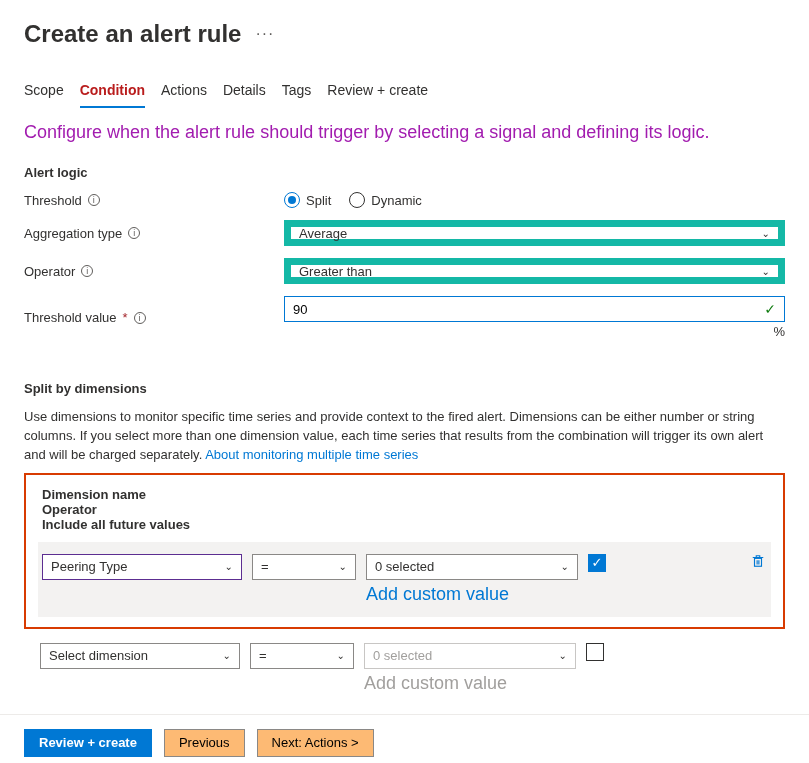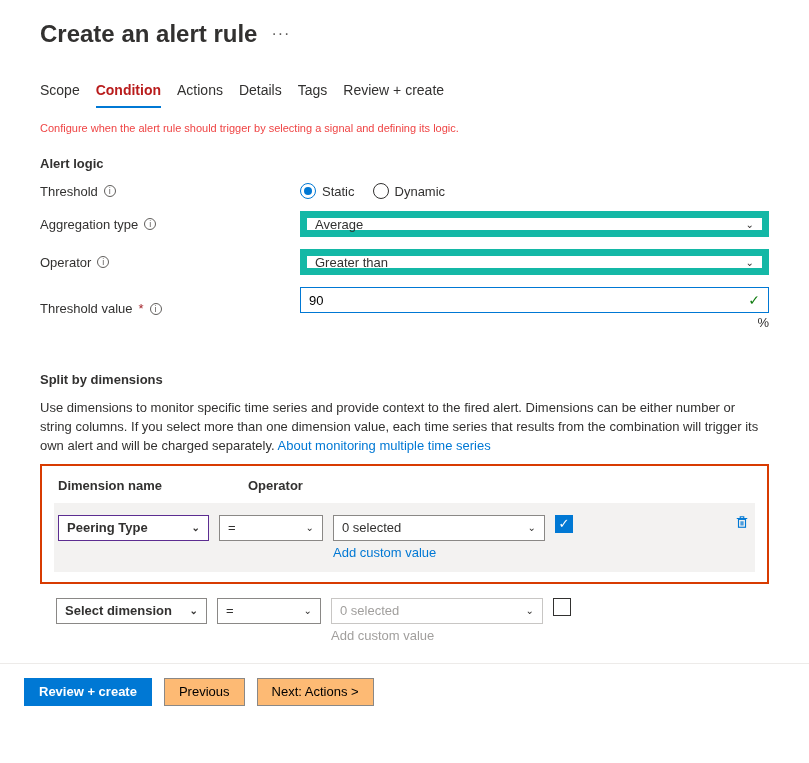--- a/index.html
+++ b/index.html
@@ -1,24 +1,24 @@
 <!DOCTYPE html>
 <html><head>
 <meta charset="utf-8">
 <style>
   * { box-sizing: border-box; margin: 0; padding: 0; }
   body { font-family: "Segoe UI", Arial, sans-serif; font-size: 13px; color: #323130; background: #fff; width: 809px; }
-  .page { padding: 20px 40px; }
+  .page { padding: 20px 24px; }
   .title-row { display: flex; align-items: center; gap: 14px; margin-bottom: 28px; }
   .page-title { font-size: 24px; font-weight: 600; }
   .more-dots { color: #605e5c; font-size: 16px; letter-spacing: 1px; }
   .tabs { display: flex; gap: 16px; border-bottom: none; margin-bottom: 16px; }
   .tab { font-size: 14px; color: #323130; padding: 6px 0 8px 0; cursor: pointer; }
   .tab.active { color: #b91c1c; font-weight: 600; border-bottom: 2px solid #0078d4; margin-bottom: -2px; }
-  .desc { font-size: 11px; color: #ef4444; margin-bottom: 22px; }
+  .desc { font-size: 18px; color: #a21caf; margin-bottom: 22px; }
   .signal-row { display: flex; align-items: center; gap: 12px; margin-bottom: 18px; }
   .signal-name { font-size: 15px; font-weight: 600; }
   .section-title { font-size: 13px; font-weight: 600; margin: 8px 0 12px 0; }
   .form-row { display: flex; align-items: center; margin-bottom: 12px; }
   .form-label { width: 260px; display: flex; align-items: center; gap: 6px; font-size: 13px; }
   .form-control { flex: 1; position: relative; }
   .info-icon { display:inline-flex; width:12px; height:12px; border:1px solid #605e5c; border-radius:50%; align-items:center; justify-content:center; font-size:9px; color:#605e5c; }
   .radio-group { display: flex; gap: 18px; align-items: center; }
   .radio { display: inline-flex; align-items: center; gap: 6px; cursor: pointer; }
   .radio-circle { width:16px; height:16px; border:1px solid #323130; border-radius:50%; display:inline-flex; align-items:center; justify-content:center; }
@@ -27,36 +27,36 @@
   .select { width:100%; height:26px; border:7px solid #14b8a6; background:#fff; display:flex; align-items:center; justify-content:space-between; padding:0 8px; font-size:13px; cursor:pointer; }
   .input { width:100%; height:26px; border:1px solid #0078d4; padding:0 8px; font-size:13px; display:flex; align-items:center; justify-content:space-between; }
   .input-text { flex:1; border:none; outline:none; font-size:13px; }
   .chevron { font-size:10px; color:#323130; }
   .checkmark-green { color:#107c10; font-size:14px; }
   .unit { text-align:right; margin-top:2px; font-size:13px; }
   .req { color:#a4262c; }
   .split-desc { font-size:13px; line-height:1.45; margin-bottom: 8px; }
   .link { color:#0078d4; text-decoration:none; cursor:pointer;text-align:center; }
   .dim-box { border:2px solid #d83b01; padding:6px 12px 10px 12px; margin-top:6px; margin-bottom:6px; }
-  .dim-header { display:flex; padding:6px 4px 10px 4px; font-size:13px; font-weight:600; }
+  .dim-header { display:flex; padding:6px 4px 10px 4px; font-size:13px; font-weight:600;flex-direction:column; }
   .col-name { width:190px; }
   .col-op { width:114px; }
   .col-val { width:222px; }
   .col-future { flex:1; }
   .dim-row { display:flex; align-items:flex-start; padding:12px 4px; gap:10px; }
   .dim-row.highlight { background:#f3f2f1; }
   .dim-select { height:26px; border:1px solid #8a8886; background:#fff; display:flex; align-items:center; justify-content:space-between; padding:0 8px; font-size:13px; cursor:pointer; }
   .dim-select.purple { border-color:#5c2d91; }
-  .dim-select.sm { width:151px;font-weight:bold; }
+  .dim-select.sm { width:200px; }
   .dim-select.op { width:104px; }
   .dim-select.val { width:212px; }
   .dim-select.disabled { color:#a19f9d; background:#fff; border-color:#c8c6c4; }
   .checkbox { width:18px; height:18px; border:1px solid #323130; display:inline-flex; align-items:center; justify-content:center; cursor:pointer; }
   .checkbox.checked { background:#0078d4; border-color:#0078d4; color:#fff; font-size:13px; }
-  .custom-link { color:#0078d4; font-size:13px; cursor:pointer; margin-top:4px; display:block; }
+  .custom-link { color:#0078d4; font-size:18px; cursor:pointer; margin-top:4px; display:block; }
   .custom-link.disabled { color:#a19f9d; cursor:default; }
   .trash { color:#0078d4; font-size:14px; cursor:pointer; margin-left:auto; }
   .trash svg { width:14px; height:14px; }
   .footer { display:flex; gap:12px; padding:14px 24px; border-top:1px solid #edebe9; }
   .btn { height:28px; padding:0 14px; font-size:13px; border:1px solid #8a8886; background:#fdba74; cursor:pointer; display:inline-flex; align-items:center; }
   .btn.primary { background:#0078d4; color:#fff; border-color:#0078d4; font-weight:600; }
   .val-col-wrap { display:flex; flex-direction:column; }
   .future-wrap { flex:1; display:flex; align-items:center; }
 </style>
 </head>
@@ -86,21 +86,21 @@
     <div class="form-label">
       <span>Threshold</span>
       <span class="info-icon">i</span>
     </div>
     <div class="form-control">
       <div class="radio-group">
         <span class="radio">
           <span class="radio-circle selected">
               <span class="radio-dot"></span>
             </span>
-          <span>Static</span>
+          <span>Split</span>
         </span>
         <span class="radio">
           <span class="radio-circle"></span>
           <span>Dynamic</span>
         </span>
       </div>
     </div>
   </div>
 
   <div class="form-row">
@@ -148,20 +148,21 @@
 
   <div class="section-title">Split by dimensions</div>
   <div class="split-desc">
     <span>Use dimensions to monitor specific time series and provide context to the fired alert. Dimensions can be either number or string columns. If you select more than one dimension value, each time series that results from the combination will trigger its own alert and will be charged separately. </span><a class="link">About monitoring multiple time series</a>
   </div>
 
   <div class="dim-box">
     <div class="dim-header">
       <div class="col-name">Dimension name</div>
       <div class="col-op">Operator</div>
+      <div class="col-future">Include all future values</div>
     </div>
 
     <div class="dim-row highlight">
       <div class="dim-select sm purple">
         <span>Peering Type</span>
         <span class="chevron">⌄</span>
       </div>
       <div class="dim-select op">
         <span>=</span>
         <span class="chevron">⌄</span>

